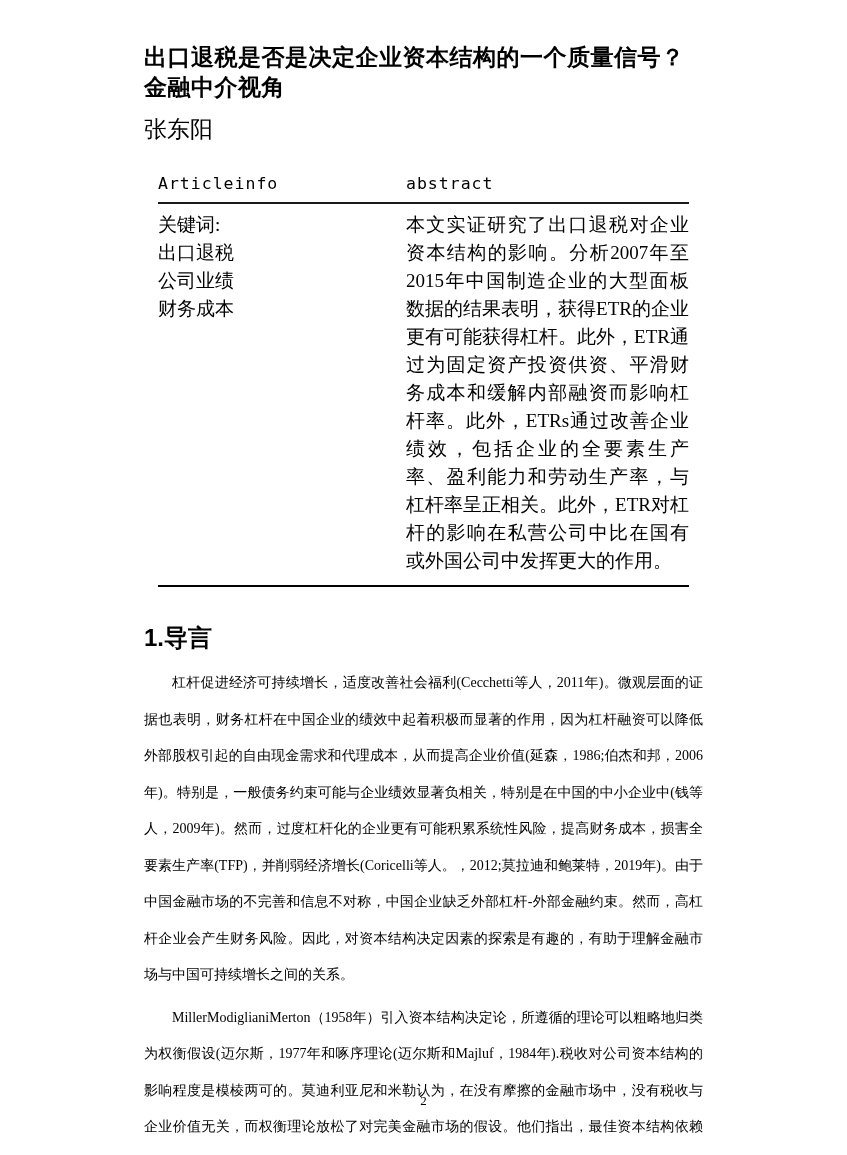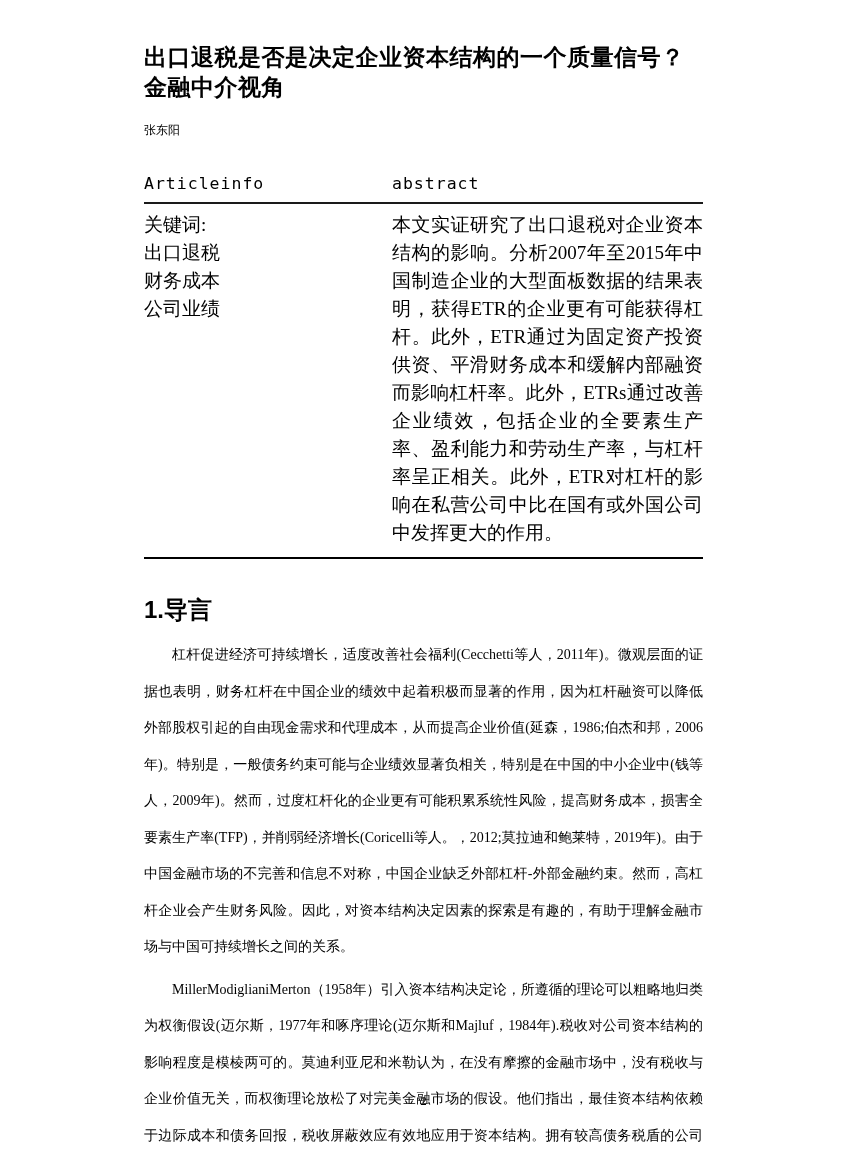--- a/index.html
+++ b/index.html
@@ -17,32 +17,32 @@
   }
   .paper-title {
     font-family: "Liberation Sans", "DejaVu Sans", sans-serif;
     font-weight: bold;
     font-size: 23px;
     line-height: 30px;
     letter-spacing: 0.5px;
     margin: 0 0 16px 0;
   }
   .author-line {
-    font-size: 12px;
+    font-size: 23px;
     line-height: 24px;
     margin: 0 0 15px 0;
   }
   .affiliation-line {
     font-size: 17.5px;
     line-height: 24px;
     margin: 0;
     padding-bottom: 10px;
     border-bottom: 2px solid #000000;
   }
-  .info-table { margin: 0; }
+  .info-table { margin: 14px; }
   .info-table-header {
     display: grid;
     grid-template-columns: 248px 1fr;
     padding: 17px 0 9px 0;
     border-bottom: 2px solid #1a1a1a;
     font-family: "DejaVu Sans Mono", "Liberation Mono", monospace;
     font-size: 16.5px;
     letter-spacing: 1px;
   }
   .info-table-body {
@@ -98,22 +98,22 @@
   <div class="info-table">
     <div class="info-table-header">
       <div>Articleinfo</div>
       <div>abstract</div>
     </div>
     <div class="info-table-body">
       <div class="keywords-col">
         <div>关键词:</div>
         <div>
             <div>出口退税</div>
+            <div>公司业绩</div>
             <div>财务成本</div>
-            <div>公司业绩</div>
           </div>
       </div>
       <div class="abstract-col">本文实证研究了出口退税对企业资本结构的影响。分析2007年至2015年中国制造企业的大型面板数据的结果表明，获得ETR的企业更有可能获得杠杆。此外，ETR通过为固定资产投资供资、平滑财务成本和缓解内部融资而影响杠杆率。此外，ETRs通过改善企业绩效，包括企业的全要素生产率、盈利能力和劳动生产率，与杠杆率呈正相关。此外，ETR对杠杆的影响在私营公司中比在国有或外国公司中发挥更大的作用。</div>
     </div>
   </div>
 
   <h2 class="section-heading">1.导言</h2>
 
   <div class="body-text">
       <p>杠杆促进经济可持续增长，适度改善社会福利(Cecchetti等人，2011年)。微观层面的证据也表明，财务杠杆在中国企业的绩效中起着积极而显著的作用，因为杠杆融资可以降低外部股权引起的自由现金需求和代理成本，从而提高企业价值(延森，1986;伯杰和邦，2006年)。特别是，一般债务约束可能与企业绩效显著负相关，特别是在中国的中小企业中(钱等人，2009年)。然而，过度杠杆化的企业更有可能积累系统性风险，提高财务成本，损害全要素生产率(TFP)，并削弱经济增长(Coricelli等人。，2012;莫拉迪和鲍莱特，2019年)。由于中国金融市场的不完善和信息不对称，中国企业缺乏外部杠杆-外部金融约束。然而，高杠杆企业会产生财务风险。因此，对资本结构决定因素的探索是有趣的，有助于理解金融市场与中国可持续增长之间的关系。</p>

